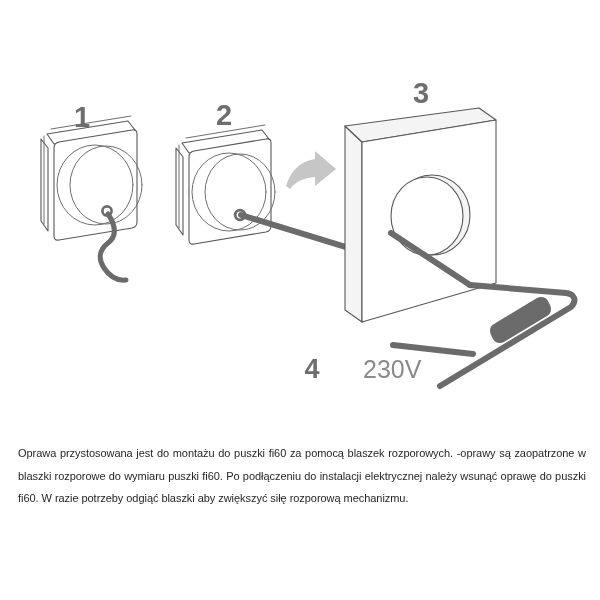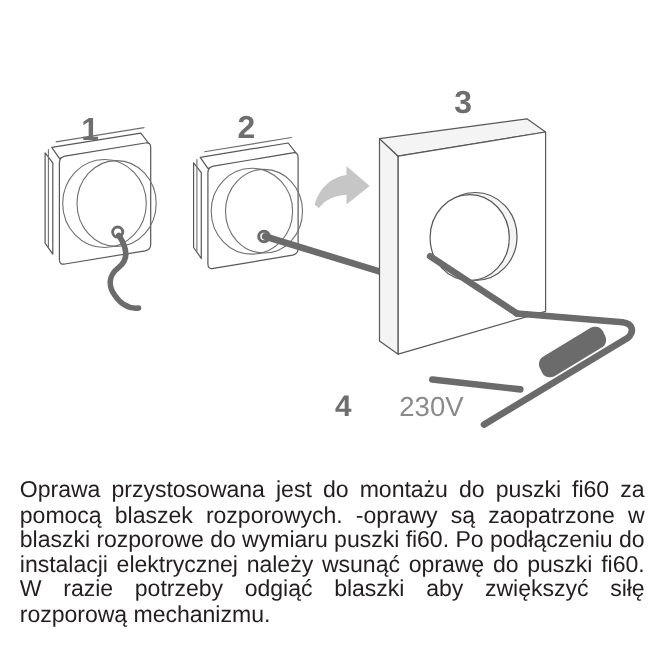--- a/index.html
+++ b/index.html
@@ -34,25 +34,25 @@
     fill: #6e6e6e;
   }
   .volt-label {
     font-family: "Liberation Sans", sans-serif;
     font-weight: normal;
     fill: #8a8a8a;
   }
   #caption {
     position: absolute;
     left: 18px;
-    top: 414px;
+    top: 431px;
     width: 568px;
     color: #231f20;
     font-family: "Liberation Sans", sans-serif;
-    font-size: 21px;
+    font-size: 11px;
     line-height: 22.6px;
     text-align: justify;
     letter-spacing: -0.05px;
   }
   .outline {
     fill: #ffffff;
     stroke: #58585a;
     stroke-width: 1.1;
     stroke-linejoin: round;
     stroke-linecap: round;

